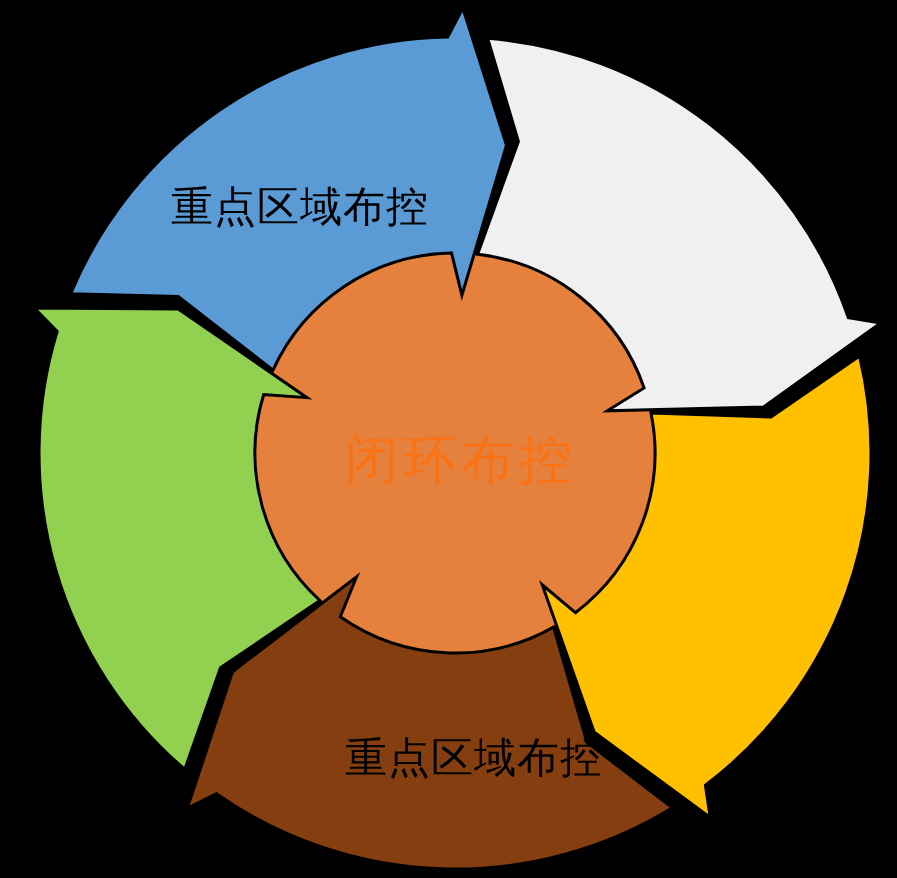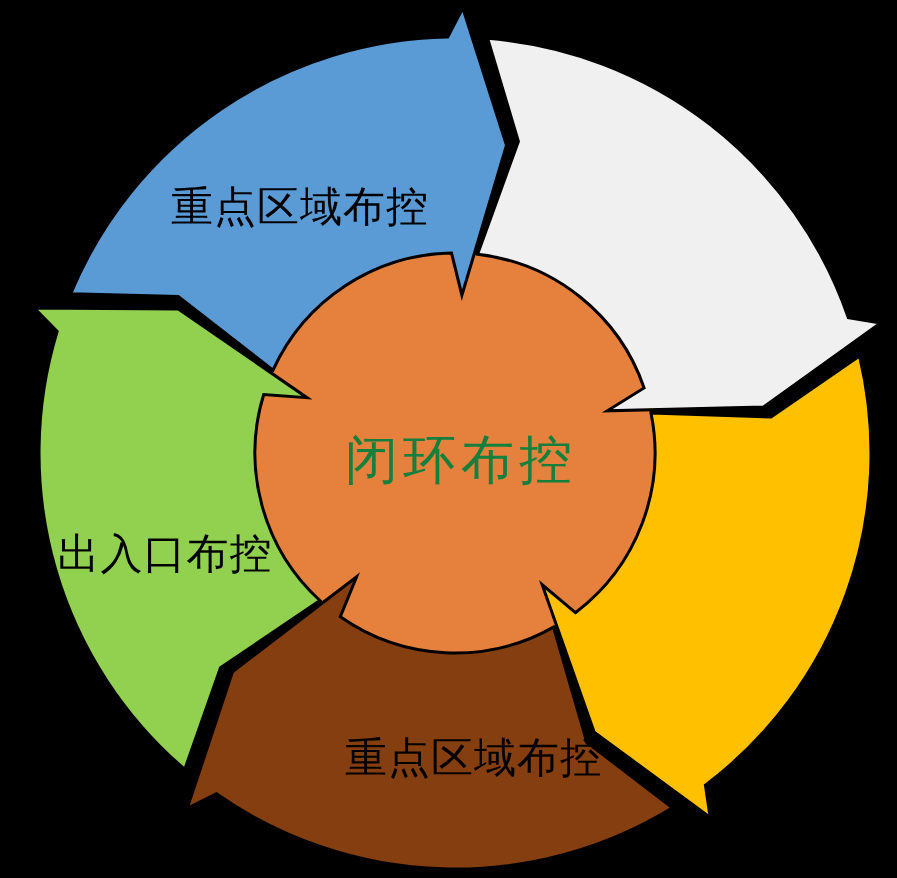--- a/index.html
+++ b/index.html
@@ -39,16 +39,15 @@
 
     <path class="seg" stroke="#000000" stroke-width="3" stroke-miterlimit="12" stroke-linejoin="miter" fill="#5B9BD5" d="M 70.7 293.8 A 416 416 0 0 1 447.7 37.1 L 462.8 8.1 L 506.5 145.3 L 461.9 295.2 L 451.5 253.0 A 200 200 0 0 0 273.0 370.1 L 178.2 296.4 Z"></path>
     <path class="seg" stroke="#000000" stroke-width="3" stroke-miterlimit="12" stroke-linejoin="miter" fill="#F0F0F0" d="M 487.6 38.3 A 416 416 0 0 1 848.3 317.6 L 880.6 322.9 L 763.6 406.9 L 607.3 410.8 L 644.1 387.9 A 200 200 0 0 0 477.6 254.3 L 518.4 141.4 Z"></path>
     <path class="seg" stroke="#000000" stroke-width="3" stroke-miterlimit="12" stroke-linejoin="miter" fill="#FFC000" d="M 859.5 355.9 A 416 416 0 0 1 705.4 785.2 L 710.2 817.5 L 594.2 732.2 L 542.2 584.8 L 575.4 612.7 A 200 200 0 0 0 651.0 413.1 L 771.0 417.0 Z"></path>
     <path class="seg" stroke="#000000" stroke-width="3" stroke-miterlimit="12" stroke-linejoin="miter" fill="#843E10" d="M 672.4 807.7 A 416 416 0 0 1 216.4 793.8 L 187.2 808.4 L 232.5 671.7 L 356.6 576.7 L 340.3 616.8 A 200 200 0 0 0 553.5 627.1 L 586.9 742.4 Z"></path>
     <path class="seg" stroke="#000000" stroke-width="3" stroke-miterlimit="12" stroke-linejoin="miter" fill="#92D050" d="M 184.8 769.3 A 416 416 0 0 1 57.2 331.4 L 34.2 308.1 L 178.3 308.9 L 307.0 397.7 L 263.7 394.5 A 200 200 0 0 0 319.9 600.5 L 220.5 667.8 Z"></path>
   </svg>
 
   <div class="seg-label" style="left: 300px; top: 207px; color: rgb(0, 0, 0);">重点区域布控</div>
   <div class="seg-label" style="left: 474px; top: 758px; color: rgb(0, 0, 0);">重点区域布控</div>
-  <div class="seg-label" style="left: 165px; top: 554px; color: rgb(0, 0, 0);">出入口布控</div>
 
-  <div class="center-label" style="left: 461px; top: 459px; color: #15803d;">闭环布控</div>
+  <div class="center-label" style="left: 461px; top: 459px; color: #f97316;">闭环布控</div>
 </div>
 
 </body></html>

